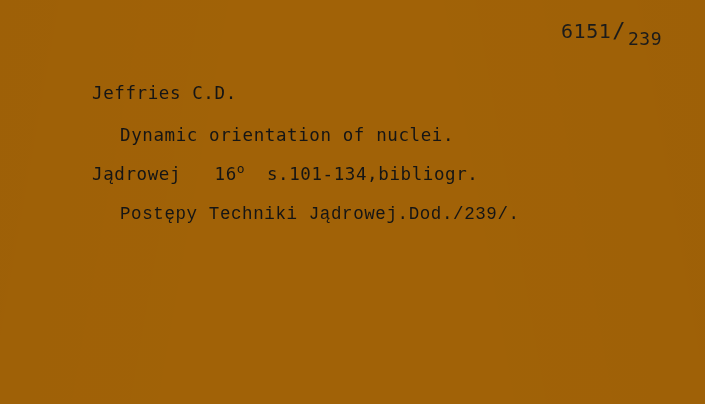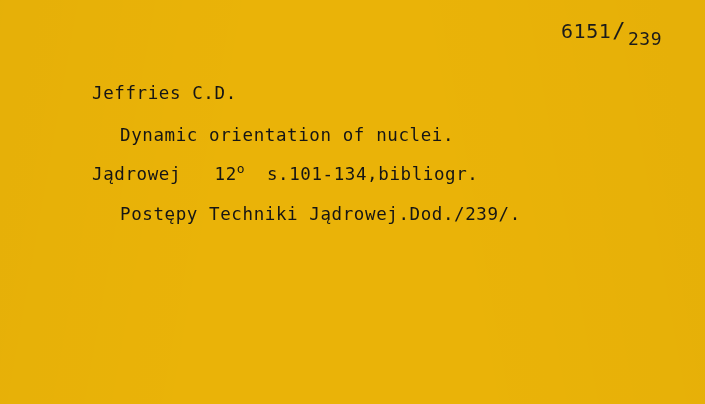--- a/index.html
+++ b/index.html
@@ -10,21 +10,21 @@
     width: 705px;
     height: 404px;
     background: #ffffff;
     font-family: "DejaVu Sans Mono", monospace;
     overflow: hidden;
   }
   .card {
     position: relative;
     width: 705px;
     height: 404px;
-    background: #eab308;
+    background: #a16207;
     box-sizing: border-box;
   }
   
   .card::before {
     content: "";
     position: absolute;
     inset: 0;
     background:
       linear-gradient(100deg, rgba(0,0,0,0.018) 0%, rgba(0,0,0,0) 35%),
       linear-gradient(260deg, rgba(0,0,0,0.02) 0%, rgba(0,0,0,0) 40%);
@@ -73,20 +73,21 @@
   }
   .title {
     text-indent: 28px;
     margin-bottom: 4px;
   }
   .imprint-first {
     text-indent: 28px;
   }
   .series-first {
     text-indent: 28px;
+    font-family: Liberation Mono, monospace;
   }
   .sup {
     font-size: 13px;
     vertical-align: super;
     letter-spacing: 0;
   }
 </style>
 </head>
 <body>
 
@@ -96,21 +97,21 @@
     <span class="num">6151</span><span class="slash">/</span><span class="sub">239</span>
   </div>
 
   <div class="body">
 
     <div class="line author">Jeffries C.D.</div>
 
     <div class="line title">Dynamic orientation of nuclei.</div>
 
     <div class="block">
-      <div class="line"><span>Jądrowej   12</span><span class="sup">o</span><span>  s.101-134,bibliogr.</span></div>
+      <div class="line"><span>Jądrowej   16</span><span class="sup">o</span><span>  s.101-134,bibliogr.</span></div>
     </div>
 
     <div class="block">
       <div class="line series-first">Postępy Techniki Jądrowej.Dod./239/.</div>
     </div>
 
   </div>
 </div>
 
 </body></html>

